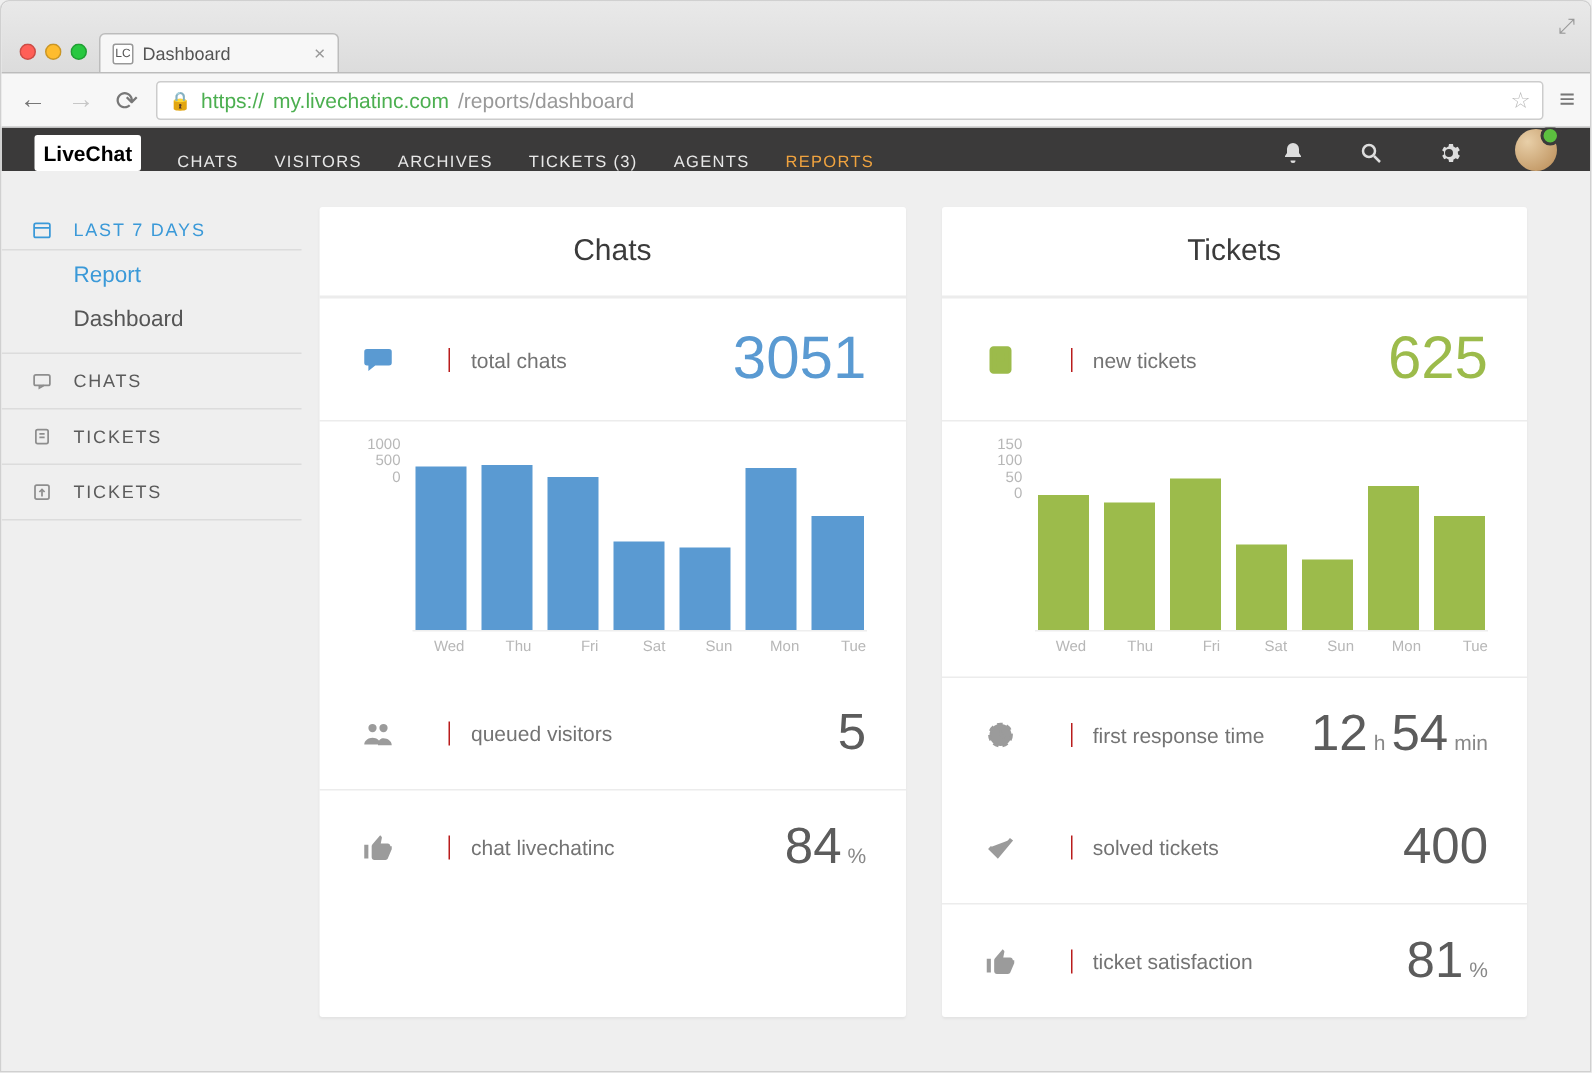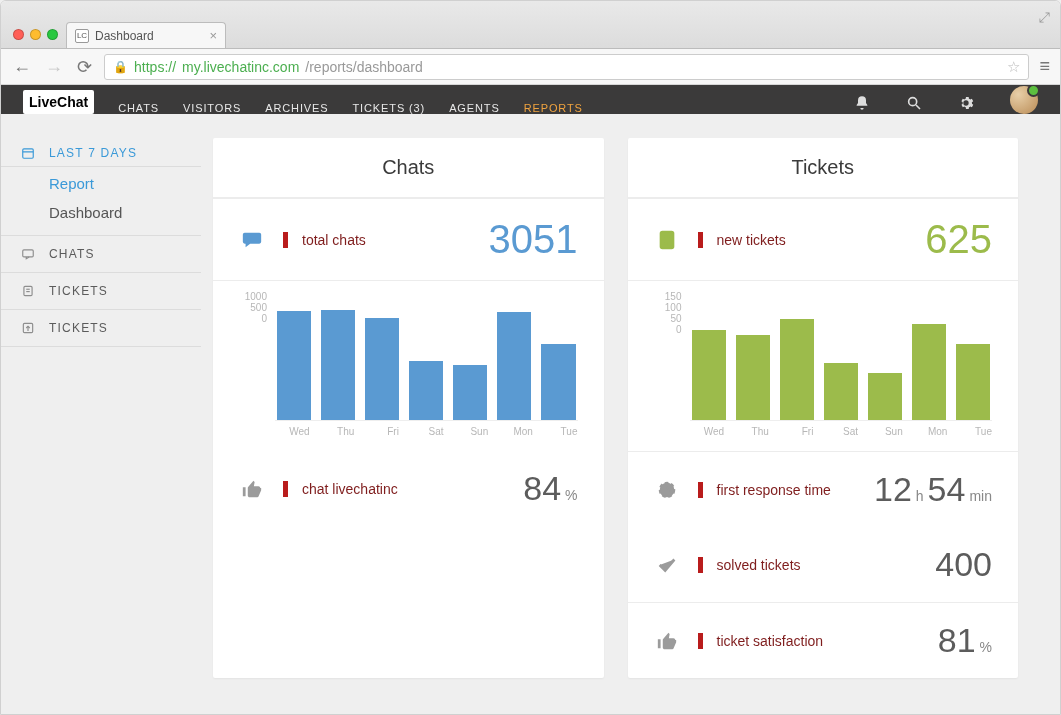--- a/index.html
+++ b/index.html
@@ -116,21 +116,21 @@
 
   .stat-block{
     display:flex;align-items:center;padding:18px 26px;gap:16px;
     border-top:1px solid #ececec;
   }
   .stat-block:first-of-type{border-top:none}
   .stat-icon{width:26px;display:flex;justify-content:center;color:#9b9b9b}
   .stat-icon svg{width:22px;height:22px;fill:currentColor}
   .stat-icon.colored{color:var(--accent)}
   .stat-label{
-    font-size:14px;color:#7f1d1d;border-left:5px solid #b91c1c;padding-left:14px;margin-left:2px;
+    font-size:14px;color:#737373;border-left:1px solid #b91c1c;padding-left:14px;margin-left:18px;
   }
   .stat-value{
     margin-left:auto;font-size:34px;color:#5c5c5c;font-weight:400;
     display:flex;align-items:baseline;gap:4px;
   }
   .stat-value.big{font-size:40px;color:var(--accent)}
   .stat-value .unit{font-size:14px;color:#888}
   .stat-value .secnum{font-size:34px;color:#5c5c5c}
   .chart-block{padding:6px 26px 14px 26px;border-top:1px solid #ececec;}
   .chart{display:flex;align-items:stretch;height:150px}
@@ -292,20 +292,29 @@
                     <span>Tue</span>
                   </div>
               </div>
             </div>
           </div>
 
           <div id="chats-stats">
               <div class="stat-block">
                 <span class="stat-icon">
                   <svg viewBox="0 0 24 24">
+                    <path d="M8 11a3 3 0 1 0 0-6 3 3 0 0 0 0 6zm8 0a3 3 0 1 0 0-6 3 3 0 0 0 0 6zM2 20c0-3 3-5 6-5s6 2 6 5H2zm10 0c0-2 1-3.5 2.5-4.3.5-.1 1-.2 1.5-.2 3 0 6 2 6 5h-10z"></path>
+                  </svg>
+                </span>
+                <span class="stat-label">queued visitors</span>
+                <span class="stat-value">5</span>
+              </div>
+              <div class="stat-block">
+                <span class="stat-icon">
+                  <svg viewBox="0 0 24 24">
                     <path d="M2 20h3V10H2v10zm19-9c0-1.1-.9-2-2-2h-5l.8-4c.1-.3 0-.6-.2-.9l-1-1L8 9.6c-.4.4-.6.9-.6 1.4V19c0 1.1.9 2 2 2h8c.8 0 1.5-.5 1.8-1.2l2.7-6.3c.1-.2.1-.4.1-.5v-2z"></path>
                   </svg>
                 </span>
                 <span class="stat-label">chat livechatinc</span>
                 <span class="stat-value">84<span class="unit">%</span></span>
               </div>
             </div>
         </div>
 
         <div class="card panel-accent-green">

